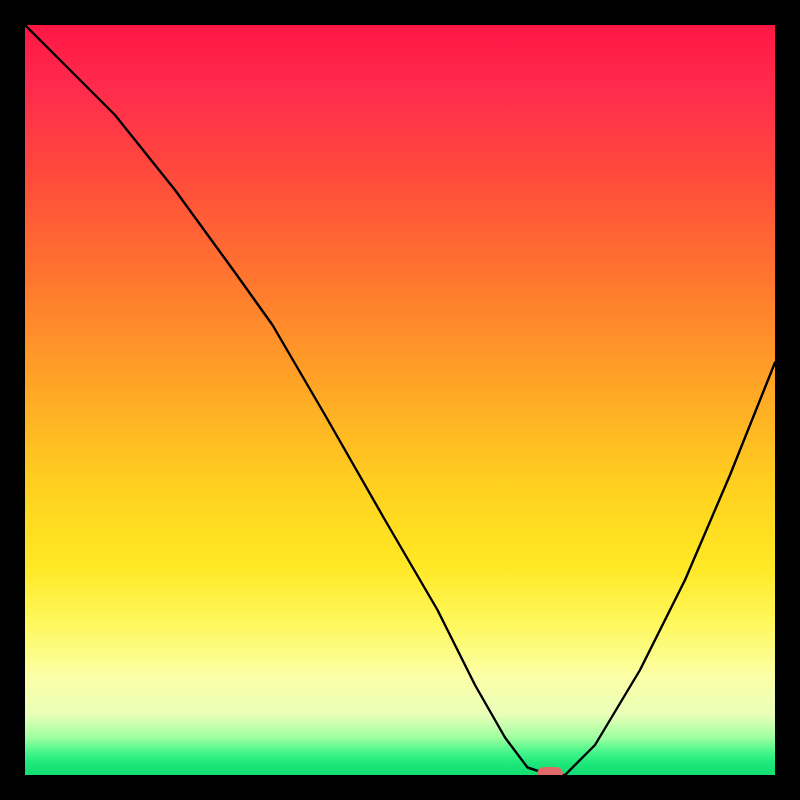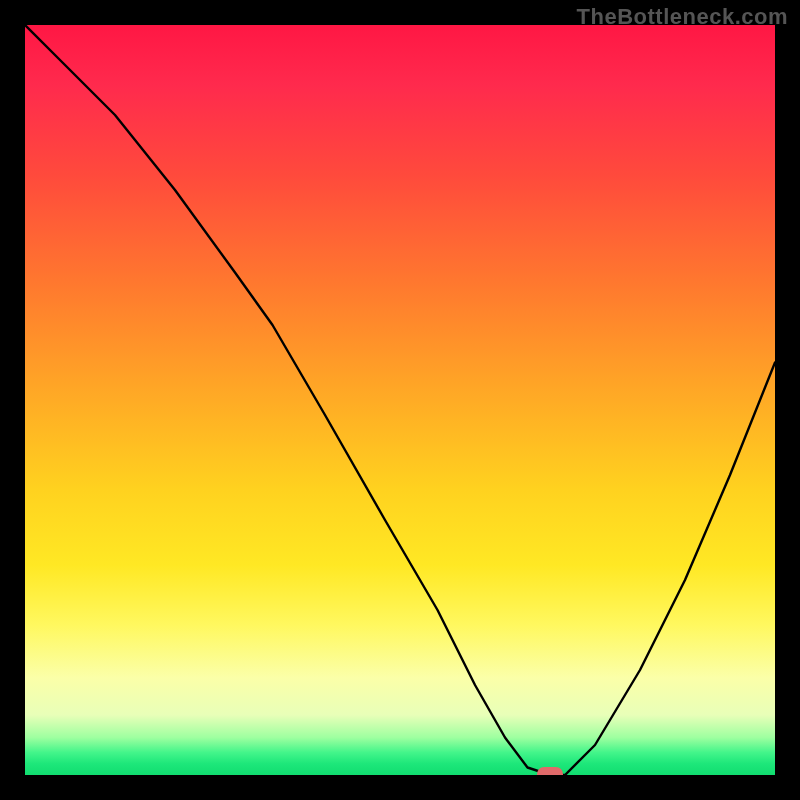--- a/index.html
+++ b/index.html
@@ -58,21 +58,20 @@
     width: 26px;
     height: 14px;
     background: #e06a6a;
     border-radius: 7px;
   }
 </style>
 </head>
 <body>
 
 <div class="chart-container">
-  <div class="watermark">TheBottleneck.com</div>
 
   <div class="plot-area">
     <div class="gradient-bg"></div>
     <svg class="curve" viewBox="0 0 750 750" preserveAspectRatio="none">
       <path fill="none" stroke="#000" stroke-width="2.4" stroke-linejoin="round" stroke-linecap="round" d="M0.0 0.0 L37.5 37.5 L90.0 90.0 L150.0 165.0 L210.0 247.5 L247.5 300.0 L300.0 390.0 L360.0 495.0 L412.5 585.0 L450.0 660.0 L480.0 712.5 L502.5 742.5 L525.0 750.0 L540.0 750.0 L570.0 720.0 L615.0 645.0 L660.0 555.0 L705.0 450.0 L750.0 337.5"></path>
     </svg>
     <div class="marker" style="left: 512px; top: 742px;"></div>
   </div>
 </div>
 

